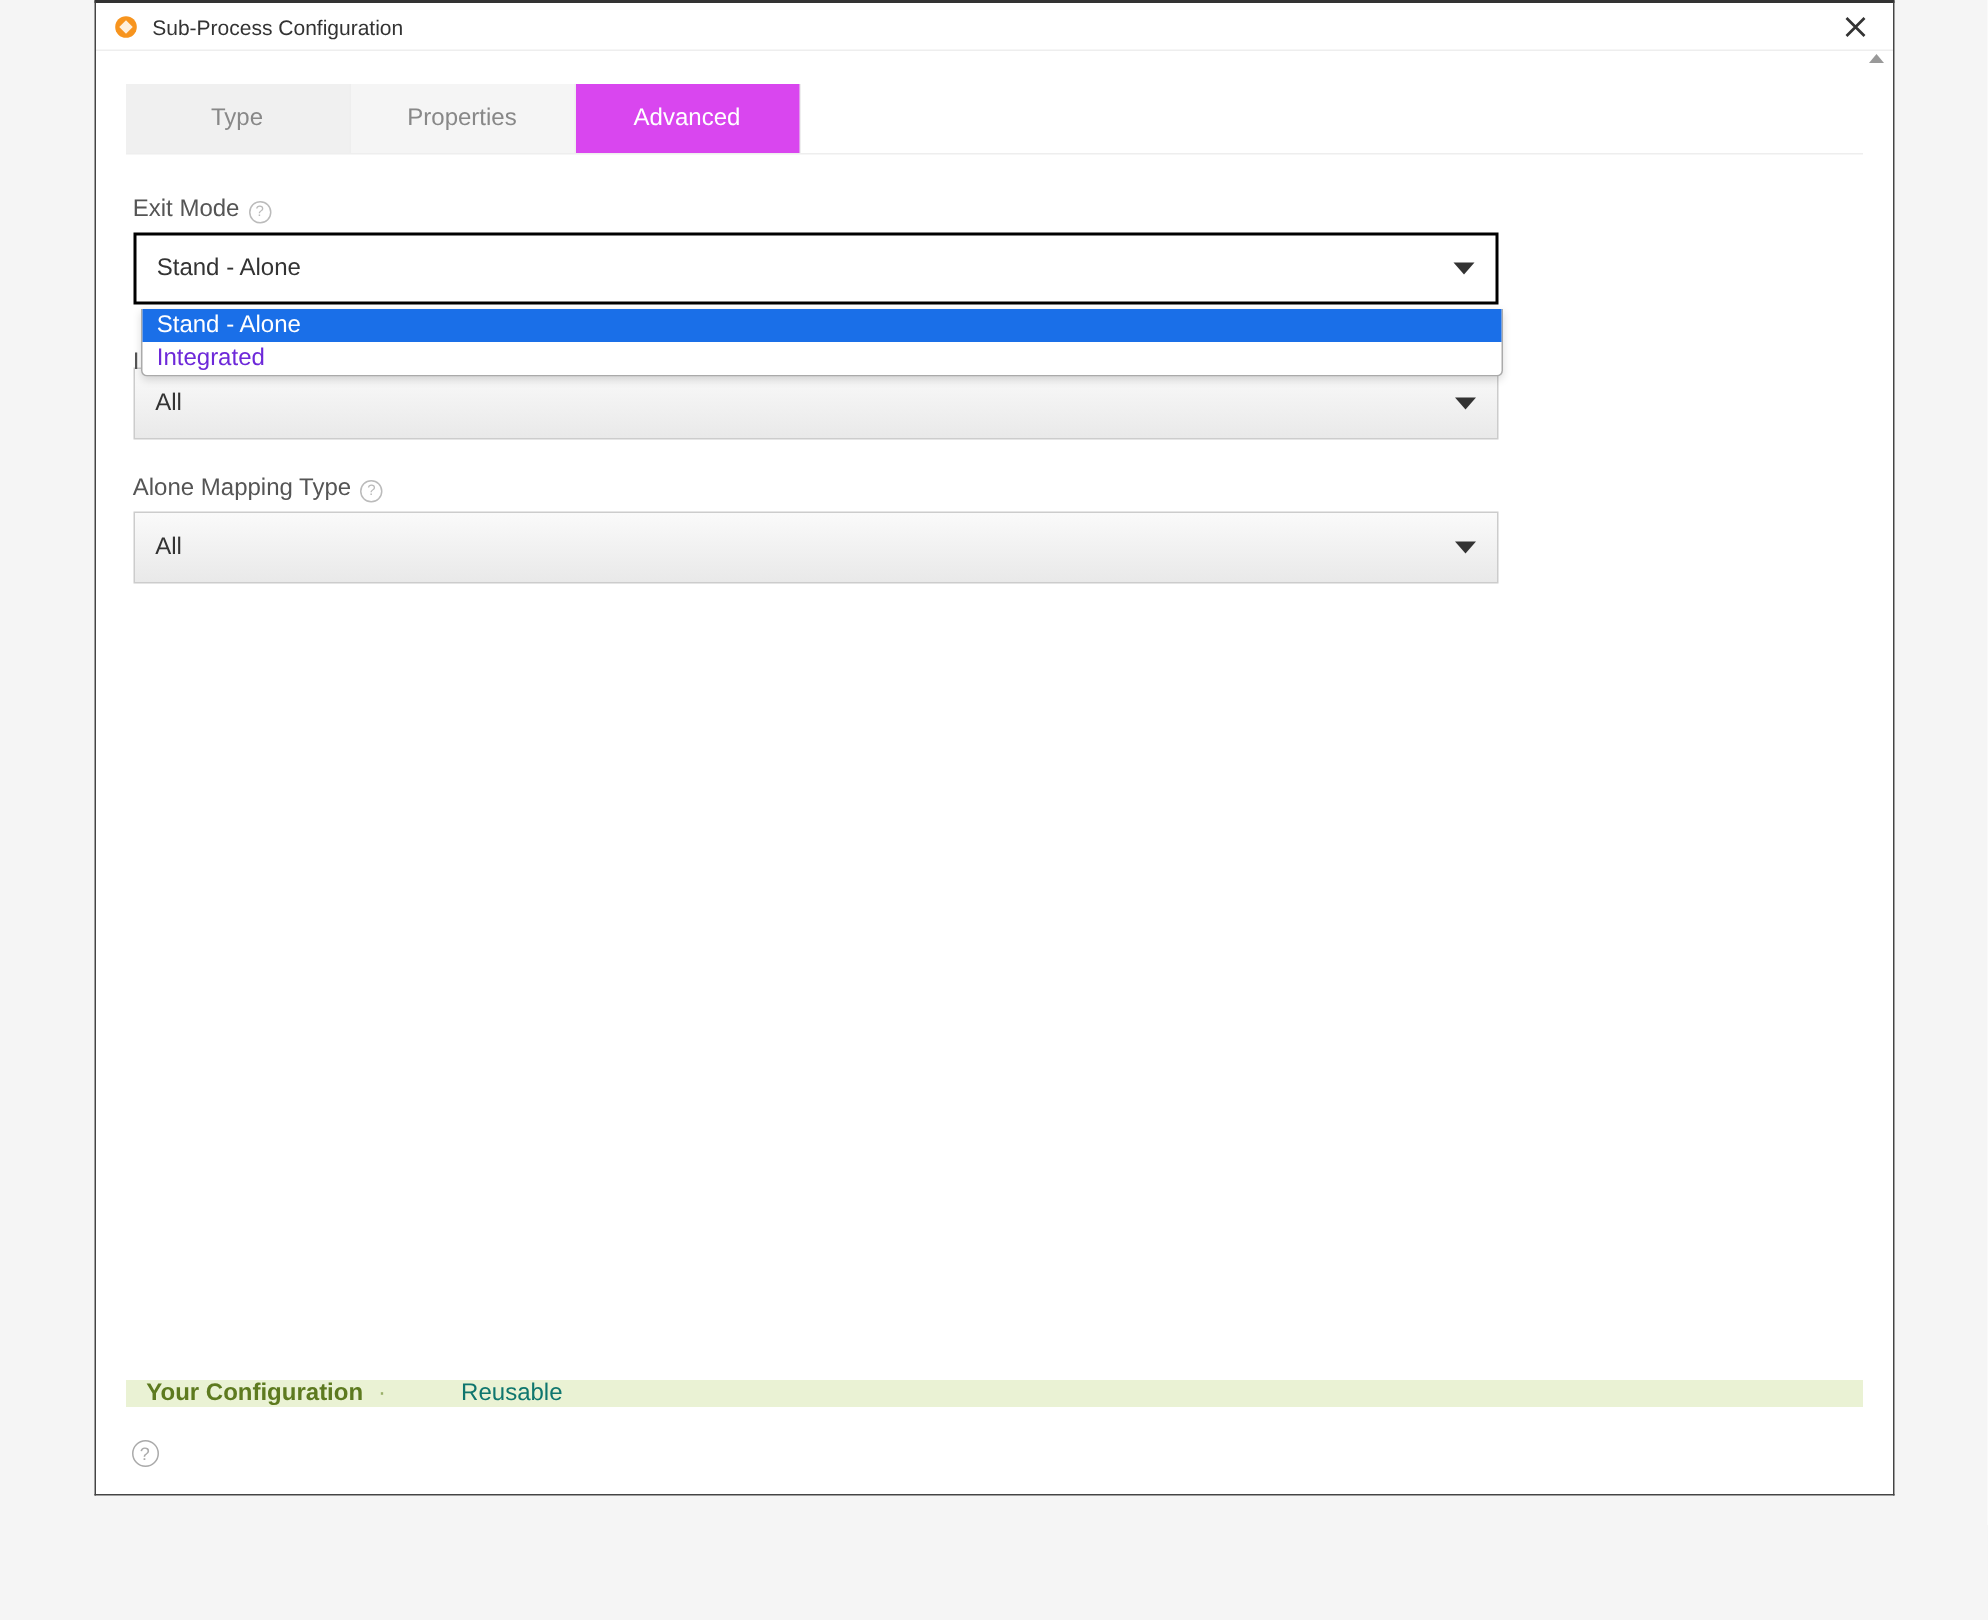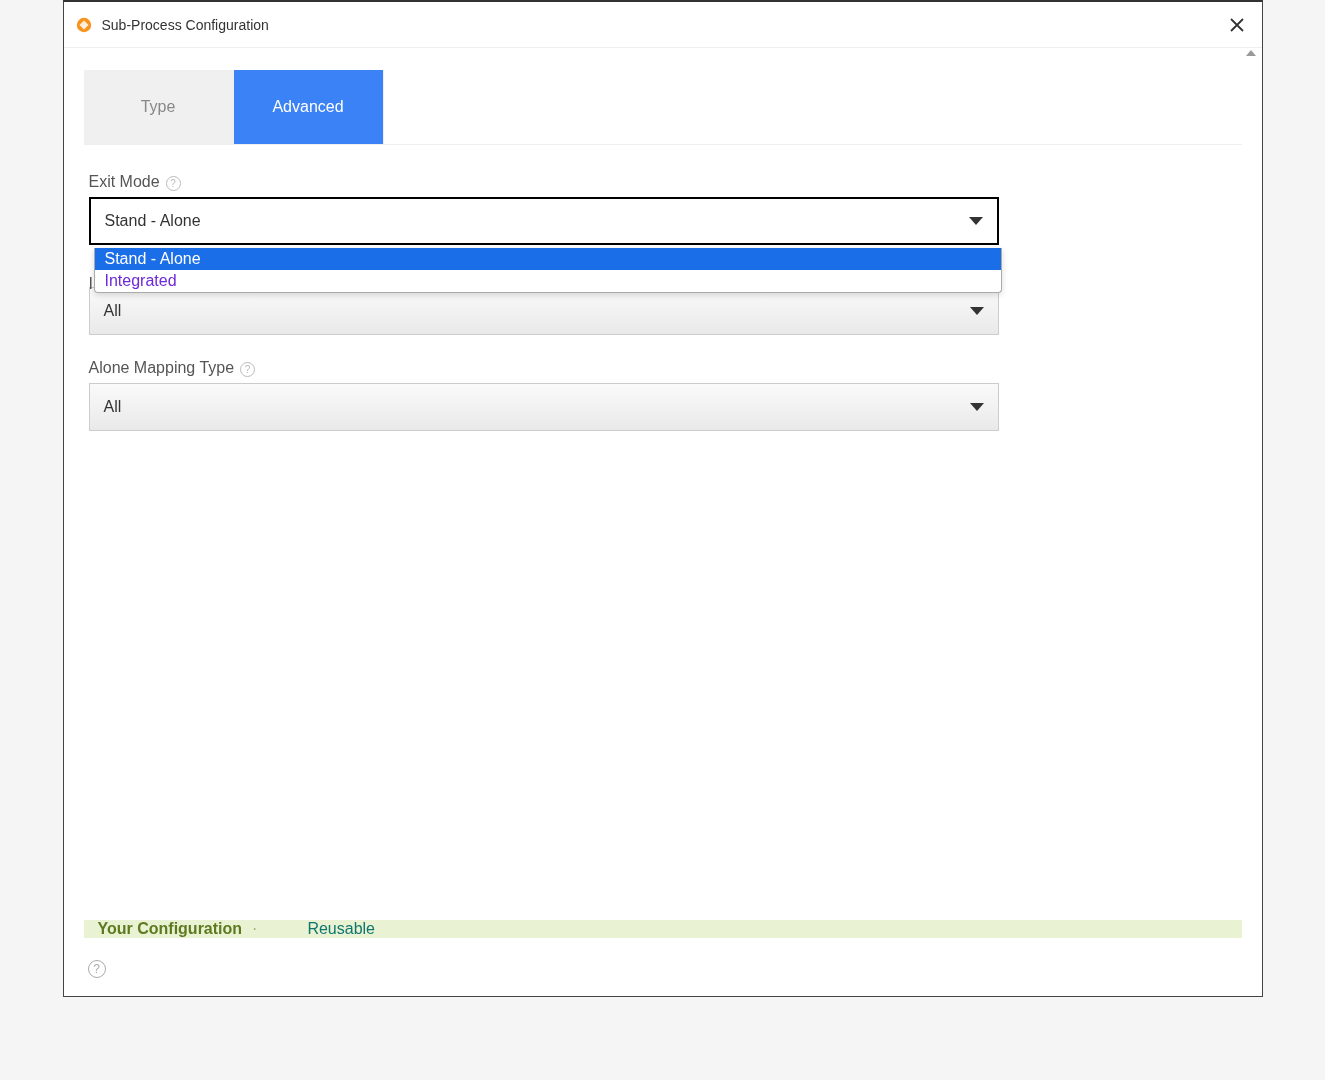--- a/index.html
+++ b/index.html
@@ -15,21 +15,21 @@
       width: 1200px;
       height: 997px;
       margin: 0 auto;
       position: relative;
       border: 1px solid #444;
       border-top: 2px solid #333;
       display: flex;
       flex-direction: column;
     }
     .titlebar {
-      height: 46px;
+      height: 32px;
       display: flex;
       align-items: center;
       padding: 0 10px;
       border-bottom: 1px solid #eee;
       background: #fff;
     }
     .titlebar-icon {
       width: 20px; height: 20px;
       margin-right: 8px;
       display: inline-flex; align-items: center; justify-content: center;
@@ -54,32 +54,32 @@
       border-left: 5px solid transparent;
       border-right: 5px solid transparent;
       border-bottom: 6px solid #999;
     }
     .tabs {
       display: flex;
       margin: 22px 20px 0 20px;
       border-bottom: 1px solid #eee;
     }
     .tab {
-      padding: 28px 0;
+      padding: 14px 0;
       width: 150px;
       text-align: center;
       font-size: 16px;
       cursor: pointer;
       color: #888;
       background: #f5f5f5;
       border-right: 1px solid #eee;
     }
     .tab:first-child { background: #f0f0f0; }
     .tab.active {
-      background: #3b82f6;
+      background: #d946ef;
       color: #fff;
     }
     .form-area {
       padding: 28px 20px 20px 25px;
       position: relative;
     }
     .form-group {
       margin-bottom: 18px;
       position: relative;
     }
@@ -223,20 +223,21 @@
           <path d="M2 2 L14 14 M14 2 L2 14" stroke="#333" stroke-width="1.8" fill="none"></path>
         </svg>
     </span>
   </div>
 
   <div class="content">
     <span class="scroll-up-arrow"></span>
 
     <div class="tabs">
       <div class="tab">Type</div>
+      <div class="tab">Properties</div>
       <div class="tab active">Advanced</div>
     </div>
 
     <div class="form-area">
 
       <div class="bg-letters">I</div>
 
       <div class="form-group">
         <div class="form-label">
           <span>Exit Mode</span>

